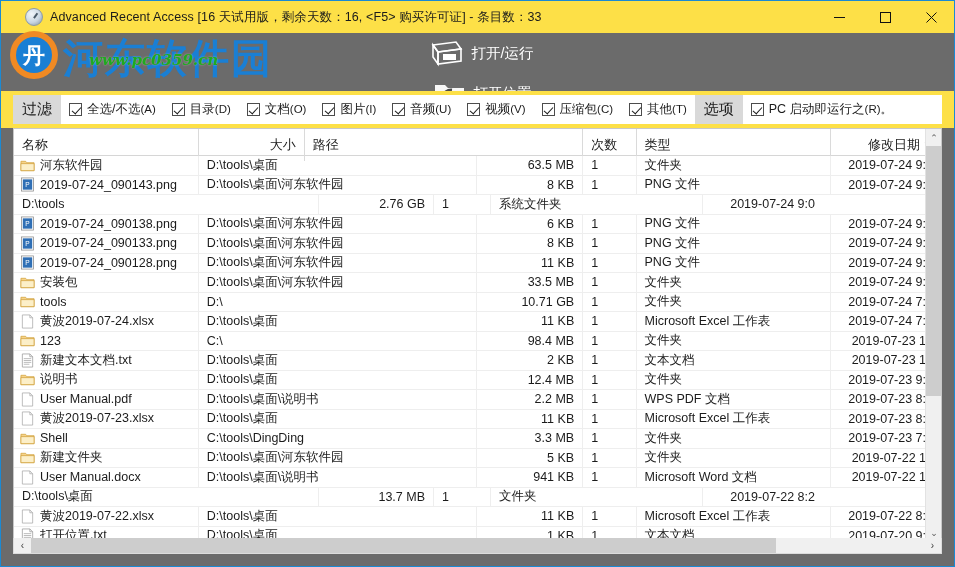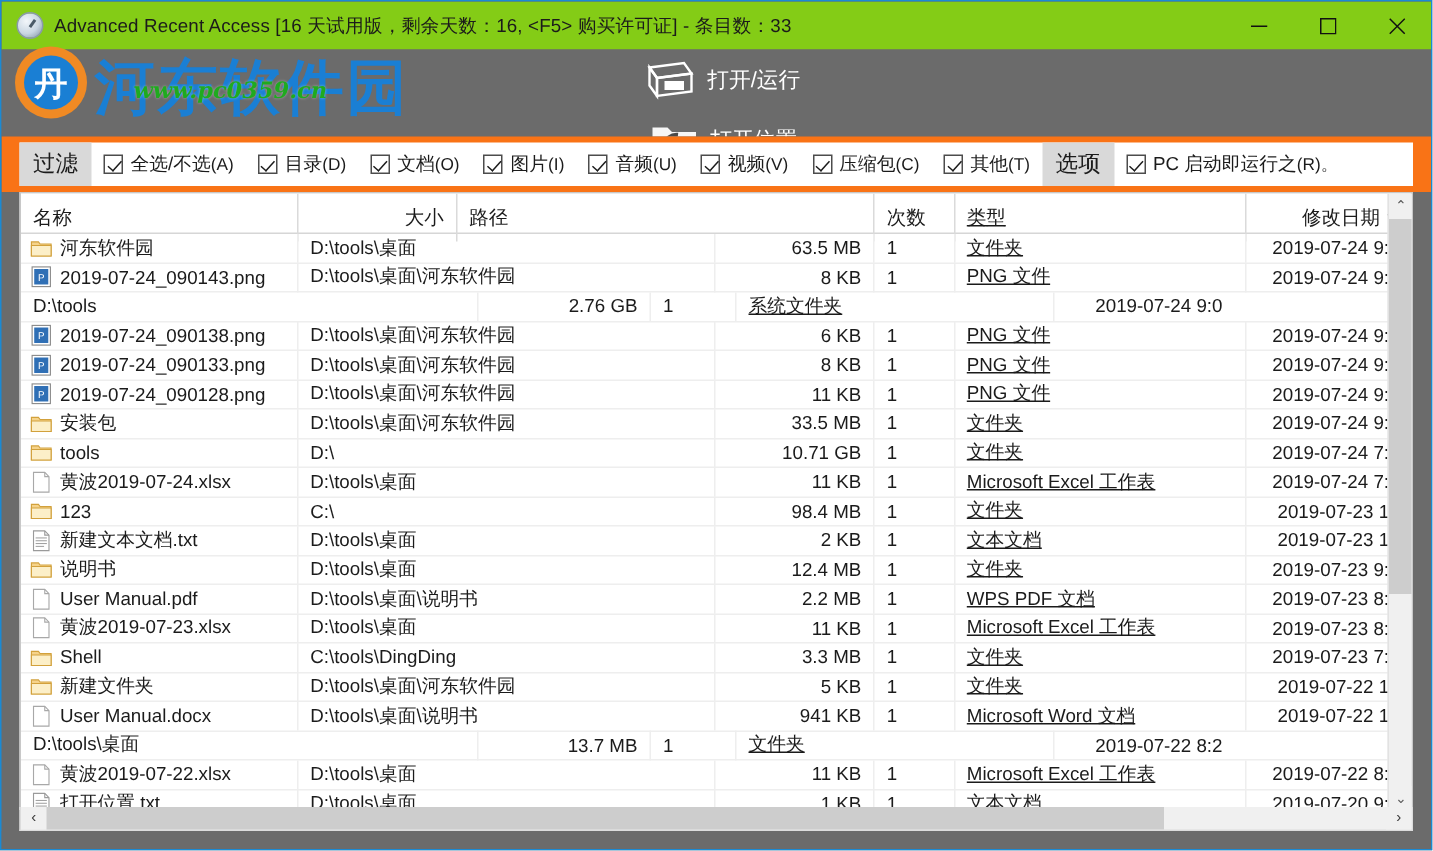--- a/index.html
+++ b/index.html
@@ -16,22 +16,22 @@
     width: 955px; height: 567px;
     border: 1px solid #1a8ad4;
     background: #6b6b6b;
     overflow: hidden;
   }
 
   
   .titlebar {
     position: absolute; top: 0; left: 0;
     width: 953px; height: 32px;
-    background: #84cc16;
-    display: flex; align-items: center;
+    background: #fde047;
+    display: flex; align-items: center; padding-left: 14px;
   }
   .title-icon {
     width: 18px; height: 18px;
     margin-left: 10px; margin-right: 7px;
     border-radius: 50%;
     background: radial-gradient(circle at 35% 32%, #f2f6fa 0%, #c9d6e2 55%, #7d8e9e 100%);
     border: 1px solid #8a9aa8;
     position: relative; flex: none;
   }
   .title-icon::after {
@@ -110,21 +110,21 @@
     z-index: 7; pointer-events: none;
     font-family: "DejaVu Serif", serif;
     white-space: nowrap;
     text-shadow: 0 0 2px rgba(255,255,255,0.45);
   }
 
   
   .filterbar {
     position: absolute; top: 90px; left: 0;
     width: 953px; height: 37px;
-    background: #f97316;
+    background: #fde047;
     display: flex; align-items: center;
   }
   .filter-inner {
     position: absolute; left: 12px; top: 4px;
     width: 929px; height: 29px;
     background: #ffffff;
     display: flex; align-items: center;
   }
   .filter-tab {
     height: 29px;
@@ -211,21 +211,21 @@
     width: 15px; height: 15px;
     margin-right: 5px; flex: none;
     display: block;
   }
 
   
   .c-name { width: 202px; }
   .c-path { width: 305px; }
   .c-size { width: 115px; }
   .c-count { width: 57px; }
-  .c-type { width: 212px; text-decoration: underline; }
+  .c-type { width: 212px; }
   .c-date { width: 120px; border-right: none; }
 
   
   .vscroll {
     position: absolute; right: 0; top: 0;
     width: 16px; height: 412px;
     background: #f0f0f0;
     border-left: 1px solid #e2e2e2;
   }
   .vs-up, .vs-down {

